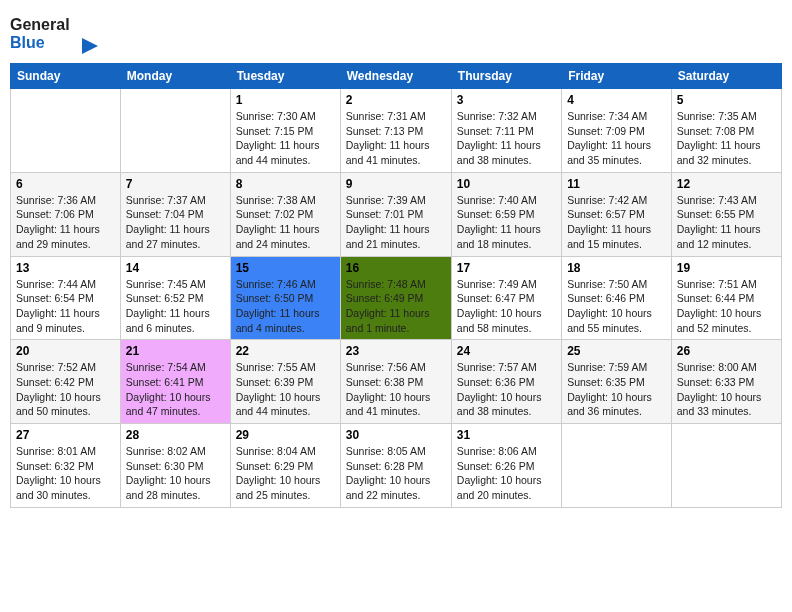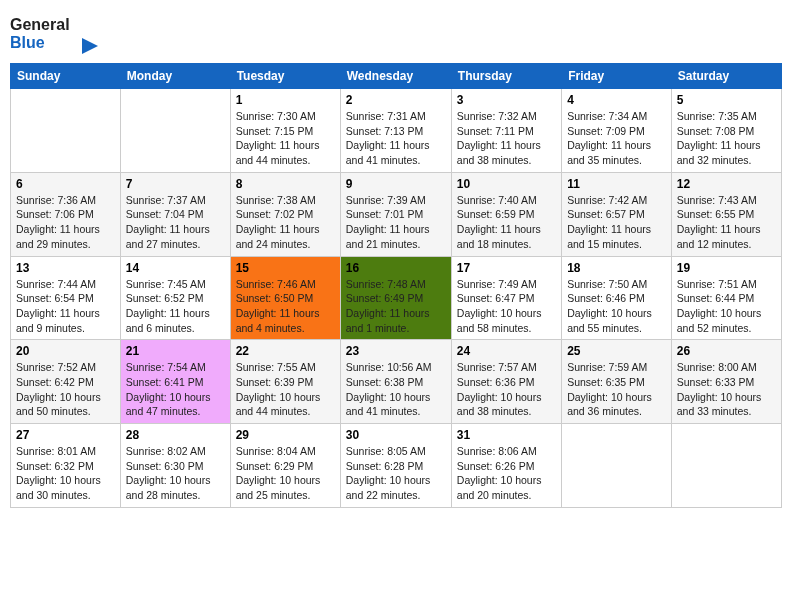--- a/index.html
+++ b/index.html
@@ -191,21 +191,21 @@
           <div class="day-detail">Sunrise: 7:44 AM
 Sunset: 6:54 PM
 Daylight: 11 hours and 9 minutes.</div>
         </td>
         <td style="background: rgb(255, 255, 255);">
           <div class="day-num">14</div>
           <div class="day-detail">Sunrise: 7:45 AM
 Sunset: 6:52 PM
 Daylight: 11 hours and 6 minutes.</div>
         </td>
-        <td style="background: #f97316; margin-left: 18px;">
+        <td style="background: #3b82f6; margin-left: 18px;">
           <div class="day-num">15</div>
           <div class="day-detail">Sunrise: 7:46 AM
 Sunset: 6:50 PM
 Daylight: 11 hours and 4 minutes.</div>
         </td>
         <td style="background: #4d7c0f;">
           <div class="day-num">16</div>
           <div class="day-detail">Sunrise: 7:48 AM
 Sunset: 6:49 PM
 Daylight: 11 hours and 1 minute.</div>
@@ -243,21 +243,21 @@
 Daylight: 10 hours and 47 minutes.</div>
         </td>
         <td style="background: rgb(245, 245, 245);">
           <div class="day-num">22</div>
           <div class="day-detail">Sunrise: 7:55 AM
 Sunset: 6:39 PM
 Daylight: 10 hours and 44 minutes.</div>
         </td>
         <td style="background: rgb(245, 245, 245);">
           <div class="day-num">23</div>
-          <div class="day-detail">Sunrise: 10:56 AM
+          <div class="day-detail">Sunrise: 7:56 AM
 Sunset: 6:38 PM
 Daylight: 10 hours and 41 minutes.</div>
         </td>
         <td style="background: rgb(245, 245, 245);">
           <div class="day-num">24</div>
           <div class="day-detail">Sunrise: 7:57 AM
 Sunset: 6:36 PM
 Daylight: 10 hours and 38 minutes.</div>
         </td>
         <td style="background: rgb(245, 245, 245);">

